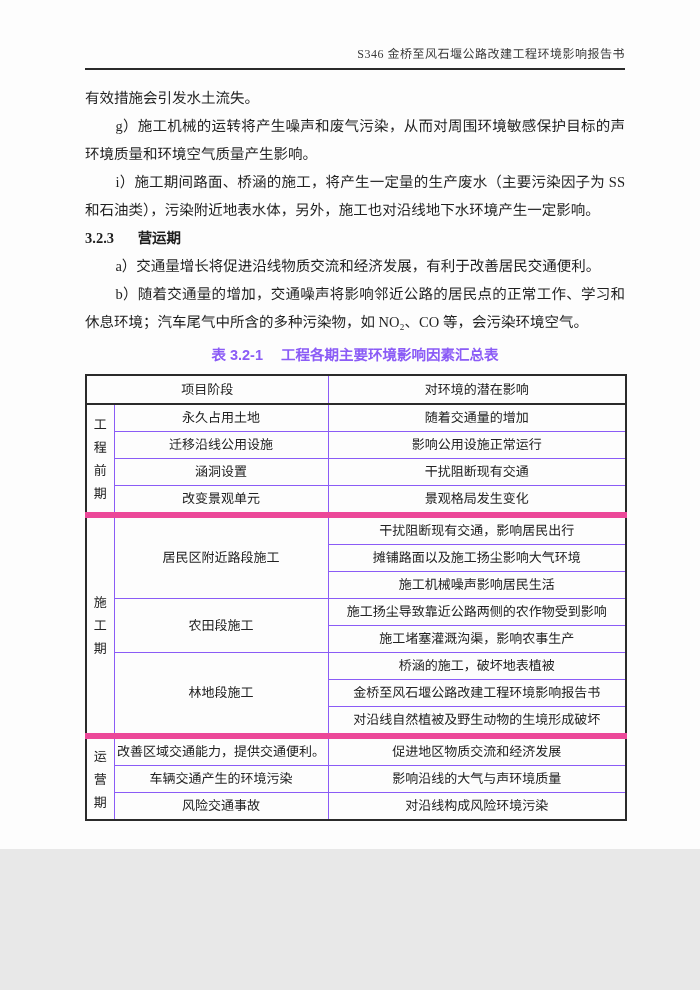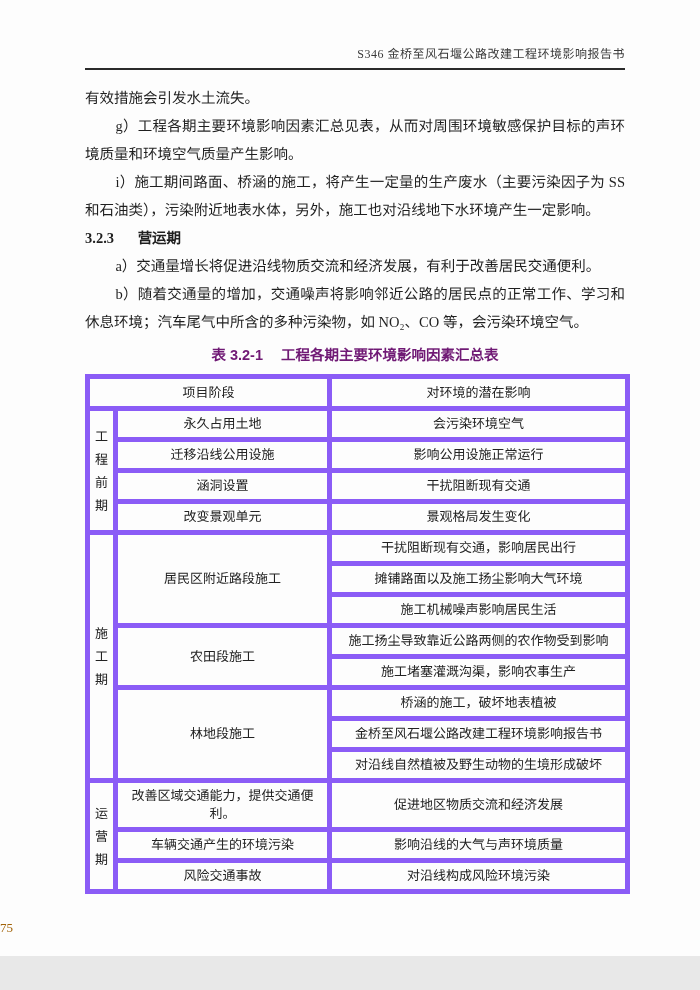--- a/index.html
+++ b/index.html
@@ -1,19 +1,19 @@
 <!DOCTYPE html>
 <html lang="zh-CN"><head>
 <meta charset="utf-8">
 <style>
   html, body { margin: 0; padding: 0; background: #e8e8e8; }
   .page {
     position: relative;
     width: 700px;
-    height: 956px;
+    height: 849px;
     margin: 0 auto;
     background: #fdfdfd;
     color: #1f1f1f;
     font-family: "Liberation Serif", "DejaVu Serif", serif;
     overflow: hidden;
     box-sizing: border-box;
   }
   .content {
     position: absolute;
     left: 85px;
@@ -49,46 +49,46 @@
     line-height: 28px;
   }
   .subheading .sub-label { margin-left: 20px; }
   .table-caption {
     margin-top: 8px;
     text-align: center;
     font-family: "Liberation Sans", "DejaVu Sans", sans-serif;
     font-weight: bold;
     font-size: 14.5px;
     line-height: 22px;
-    color: #701a75;
+    color: #8b5cf6;
   }
   .table-caption .caption-title { margin-left: 14px; }
   table.impact-table {
     margin-top: 8px;
     border-collapse: collapse;
     width: 540px;
     table-layout: fixed;
     font-size: 13px;
     color: #222;
   }
   table.impact-table col.col-stage   { width: 28px; }
   table.impact-table col.col-activity{ width: 214px; }
   table.impact-table col.col-impact  { width: 298px; }
   table.impact-table th,
   table.impact-table td {
-    border: 5px solid #8b5cf6;
+    border: 1px solid #8b5cf6;
     text-align: center;
     vertical-align: middle;
     padding: 4px 2px;
     line-height: 18px;
     font-weight: normal;
   }
   table.impact-table { border: 2px solid #2b2b2b; }
   tr.head-row th { border-bottom: 2px solid #2b2b2b; height: 19px; }
-  tr.group-start > td { border-top: 2px solid #ec4899; }
+  tr.group-start > td { border-top: 6px solid #ec4899; }
   td.stage-cell { padding: 2px 0; }
   .vtext {
     width: 15px;
     margin: 0 auto;
     word-break: break-all;
     line-height: 23px;
     letter-spacing: 0;
   }
   .page-number {
     position: absolute;
@@ -106,21 +106,21 @@
 <div class="page">
   <div class="content">
 
     <div class="running-header">
       <div class="header-title">S346 金桥至风石堰公路改建工程环境影响报告书</div>
       <div class="header-rule"></div>
     </div>
 
     <div class="body-text">
       <p class="para">有效措施会引发水土流失。</p>
-      <p class="para indent">g）工程各期主要环境影响因素汇总见表，从而对周围环境敏感保护目标的声环境质量和环境空气质量产生影响。</p>
+      <p class="para indent">g）施工机械的运转将产生噪声和废气污染，从而对周围环境敏感保护目标的声环境质量和环境空气质量产生影响。</p>
       <p class="para indent">i）施工期间路面、桥涵的施工，将产生一定量的生产废水（主要污染因子为 SS 和石油类），污染附近地表水体，另外，施工也对沿线地下水环境产生一定影响。</p>
       <h3 class="subheading">
         <span class="sub-num">3.2.3</span>
         <span class="sub-label">营运期</span>
       </h3>
       <p class="para indent">a）交通量增长将促进沿线物质交流和经济发展，有利于改善居民交通便利。</p>
       <p class="para indent">b）随着交通量的增加，交通噪声将影响邻近公路的居民点的正常工作、学习和休息环境；汽车尾气中所含的多种污染物，如 NO₂、CO 等，会污染环境空气。</p>
     </div>
 
     <div class="table-caption">
@@ -138,21 +138,21 @@
         <tr class="head-row">
           <th colspan="2">项目阶段</th>
           <th>对环境的潜在影响</th>
         </tr>
 
         <tr>
           <td class="stage-cell" rowspan="4">
             <div class="vtext">工程前期</div>
           </td>
           <td>永久占用土地</td>
-          <td>会污染环境空气</td>
+          <td>随着交通量的增加</td>
         </tr>
         <tr>
           <td>迁移沿线公用设施</td>
           <td>影响公用设施正常运行</td>
         </tr>
         <tr>
           <td>涵洞设置</td>
           <td>干扰阻断现有交通</td>
         </tr>
         <tr>

